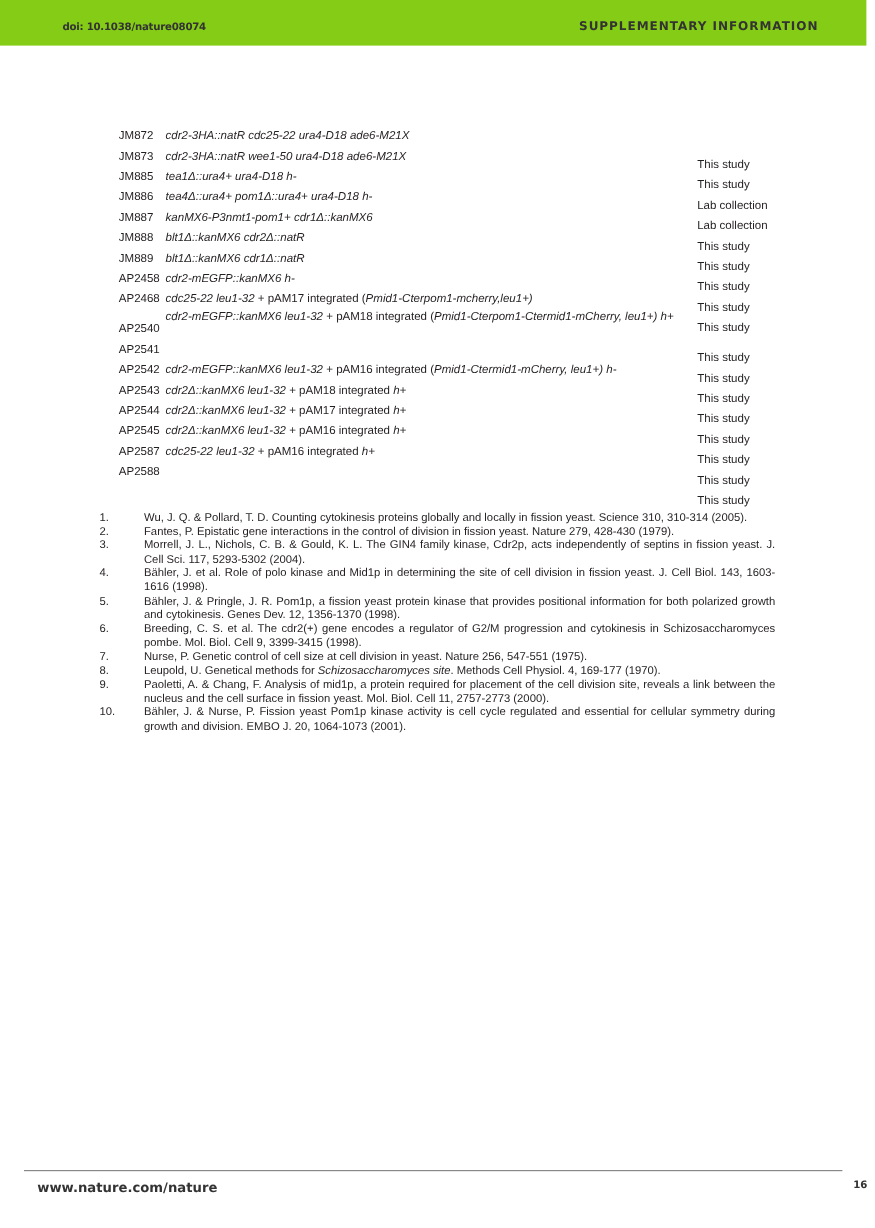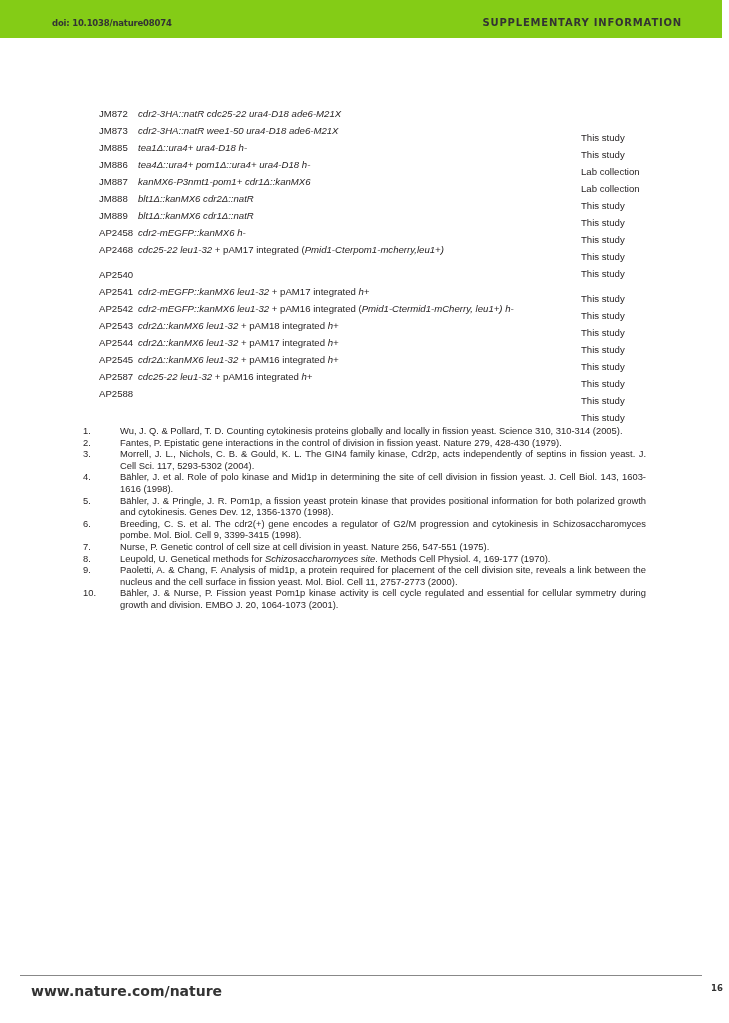--- a/index.html
+++ b/index.html
@@ -40,21 +40,21 @@
   .rnum { position: absolute; left: 0; top: 0; }
   .rtext { margin-left: 37px; text-align: justify; }
 
   .footline {
     position: absolute; left: 20px; top: 975px; width: 682px; height: 1px;
     background: #888;
   }
   .footurl {
     position: absolute; left: 31px; top: 983px;
     font-family: "DejaVu Sans", sans-serif; font-weight: bold;
-    font-size: 14px; color: #333;
+    font-size: 11px; color: #333;
   }
   .pagenum {
     position: absolute; left: 683px; top: 983px;
     font-family: "DejaVu Sans", sans-serif; font-weight: bold;
     font-size: 8.5px; color: #333; margin-left: 28px;
   }
 </style>
 </head>
 <body>
 
@@ -104,25 +104,25 @@
       <span class="sgeno"><span class="i">cdr2-mEGFP::kanMX6 h-</span></span>
       <span class="ssrc">This study</span>
     </div>
     <div class="srow">
       <span class="sid">AP2468</span>
       <span class="sgeno"><span class="i">cdc25-22 leu1-32</span><span> + pAM17 integrated (</span><span class="i">Pmid1-Cterpom1-mcherry,leu1+)</span></span>
       <span class="ssrc">This study</span>
     </div>
     <div class="srow tall">
       <span class="sid">AP2540</span>
+      <span class="sgeno"><span class="i">cdr2-mEGFP::kanMX6 leu1-32</span><span> + pAM18 integrated (</span><span class="i">Pmid1-Cterpom1-Ctermid1-mCherry, leu1+) h+</span></span>
       <span class="ssrc">This study</span>
     </div>
     <div class="srow">
       <span class="sid">AP2541</span>
-      <span class="sgeno"><span class="i">cdr2-mEGFP::kanMX6 leu1-32</span><span> + pAM17 integrated </span><span class="i">h+</span></span>
       <span class="ssrc">This study</span>
     </div>
     <div class="srow">
       <span class="sid">AP2542</span>
       <span class="sgeno"><span class="i">cdr2-mEGFP::kanMX6 leu1-32</span><span> + pAM16 integrated (</span><span class="i">Pmid1-Ctermid1-mCherry, leu1+) h-</span></span>
       <span class="ssrc">This study</span>
     </div>
     <div class="srow">
       <span class="sid">AP2543</span>
       <span class="sgeno"><span class="i">cdr2Δ::kanMX6 leu1-32</span><span> + pAM18 integrated </span><span class="i">h+</span></span>

